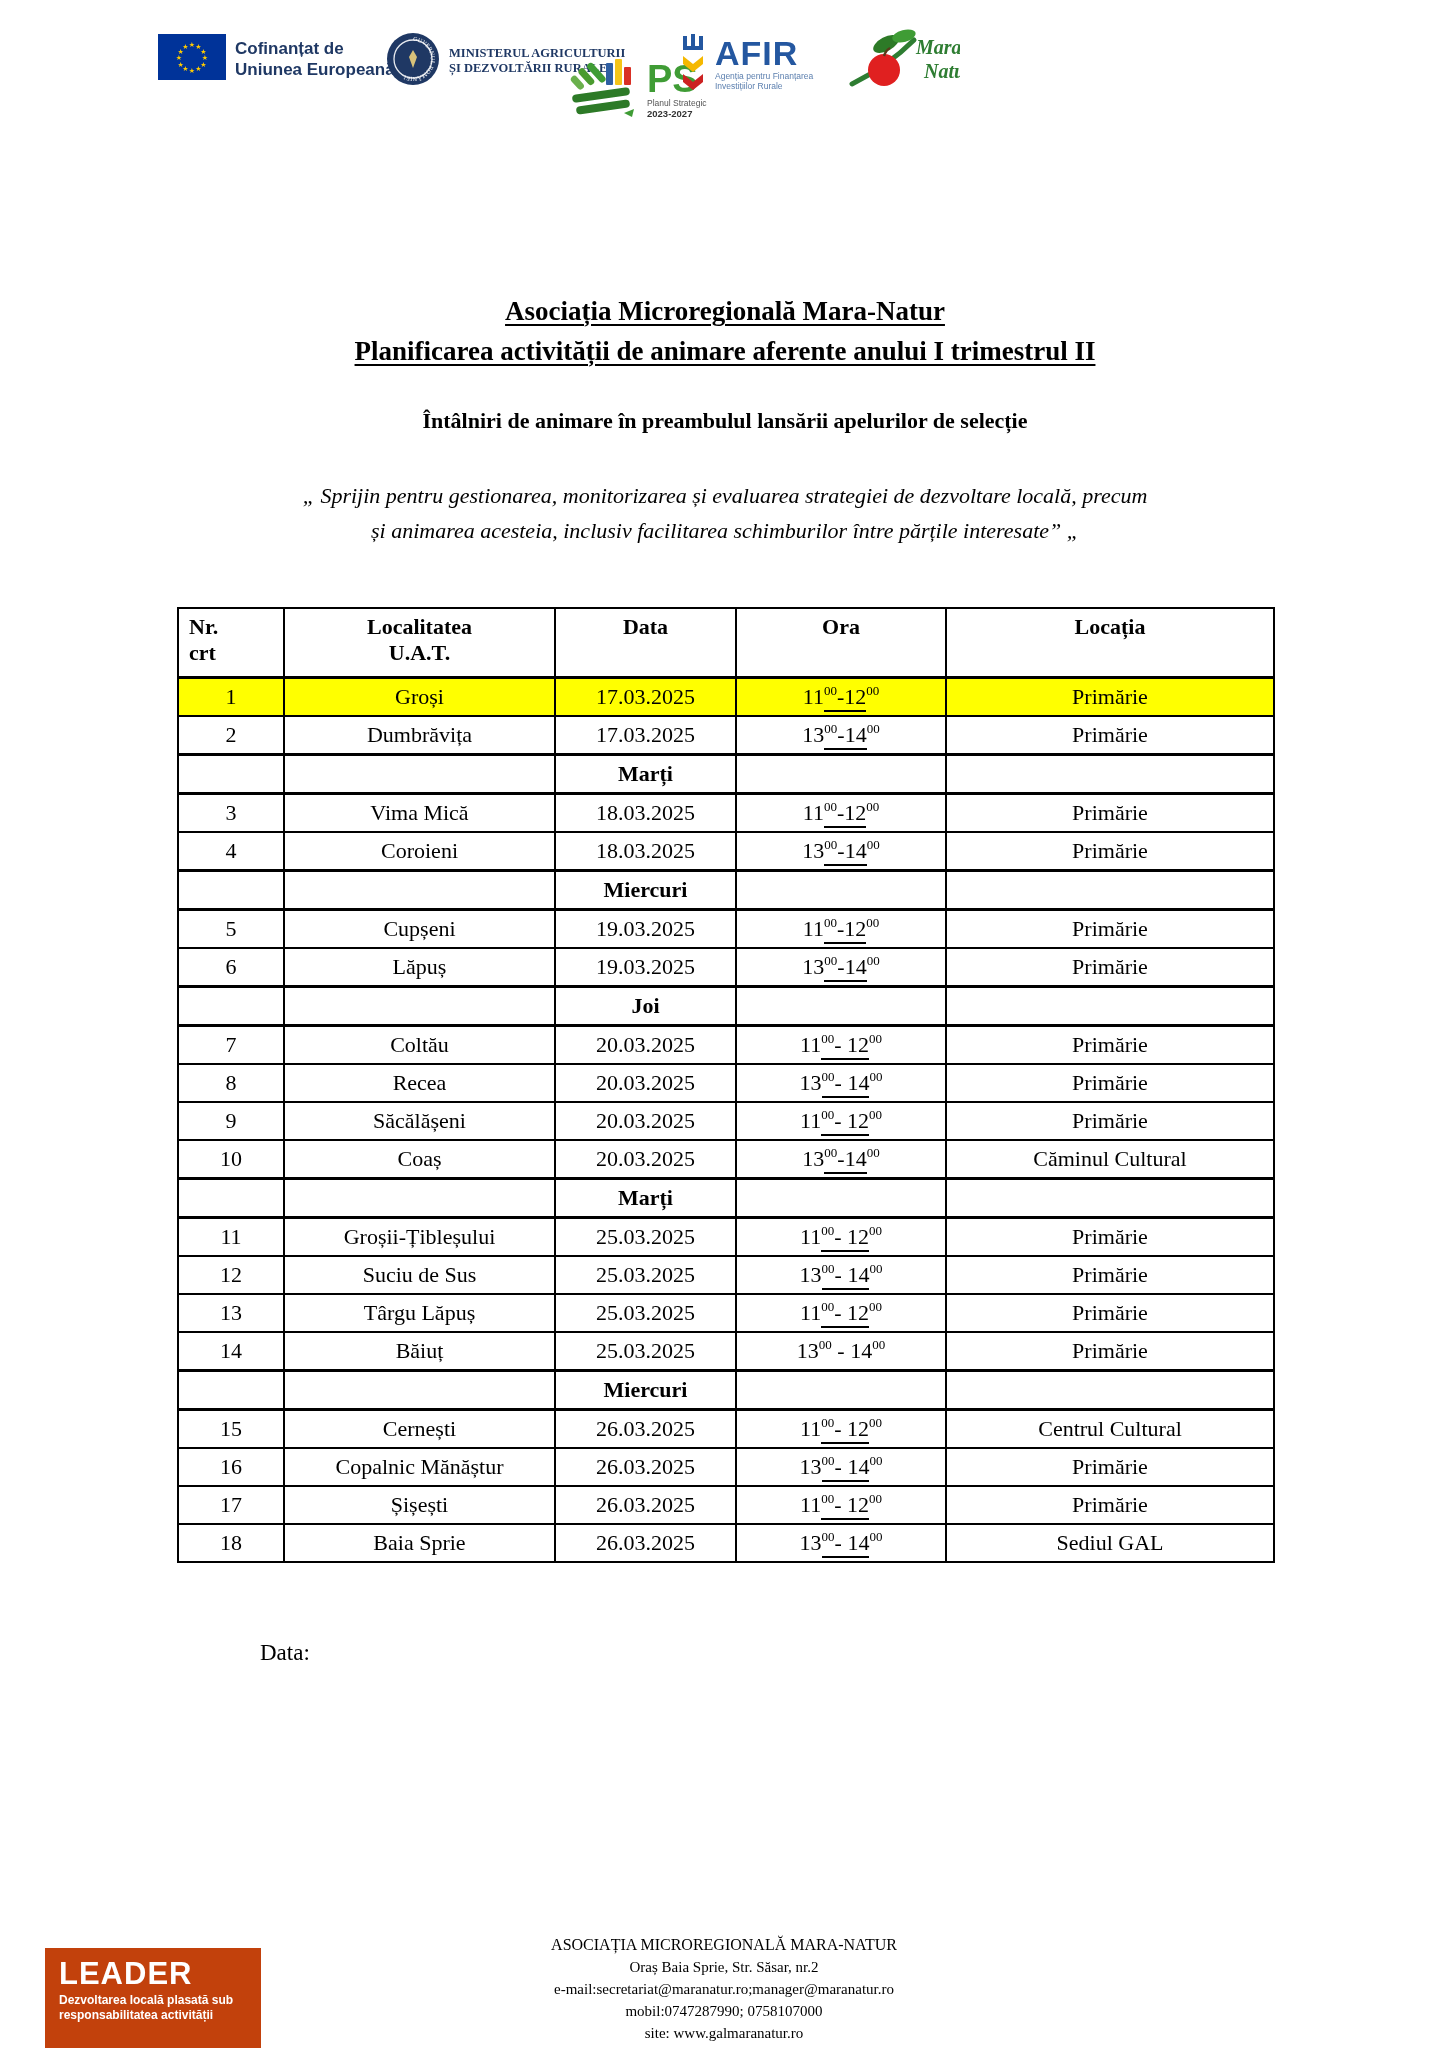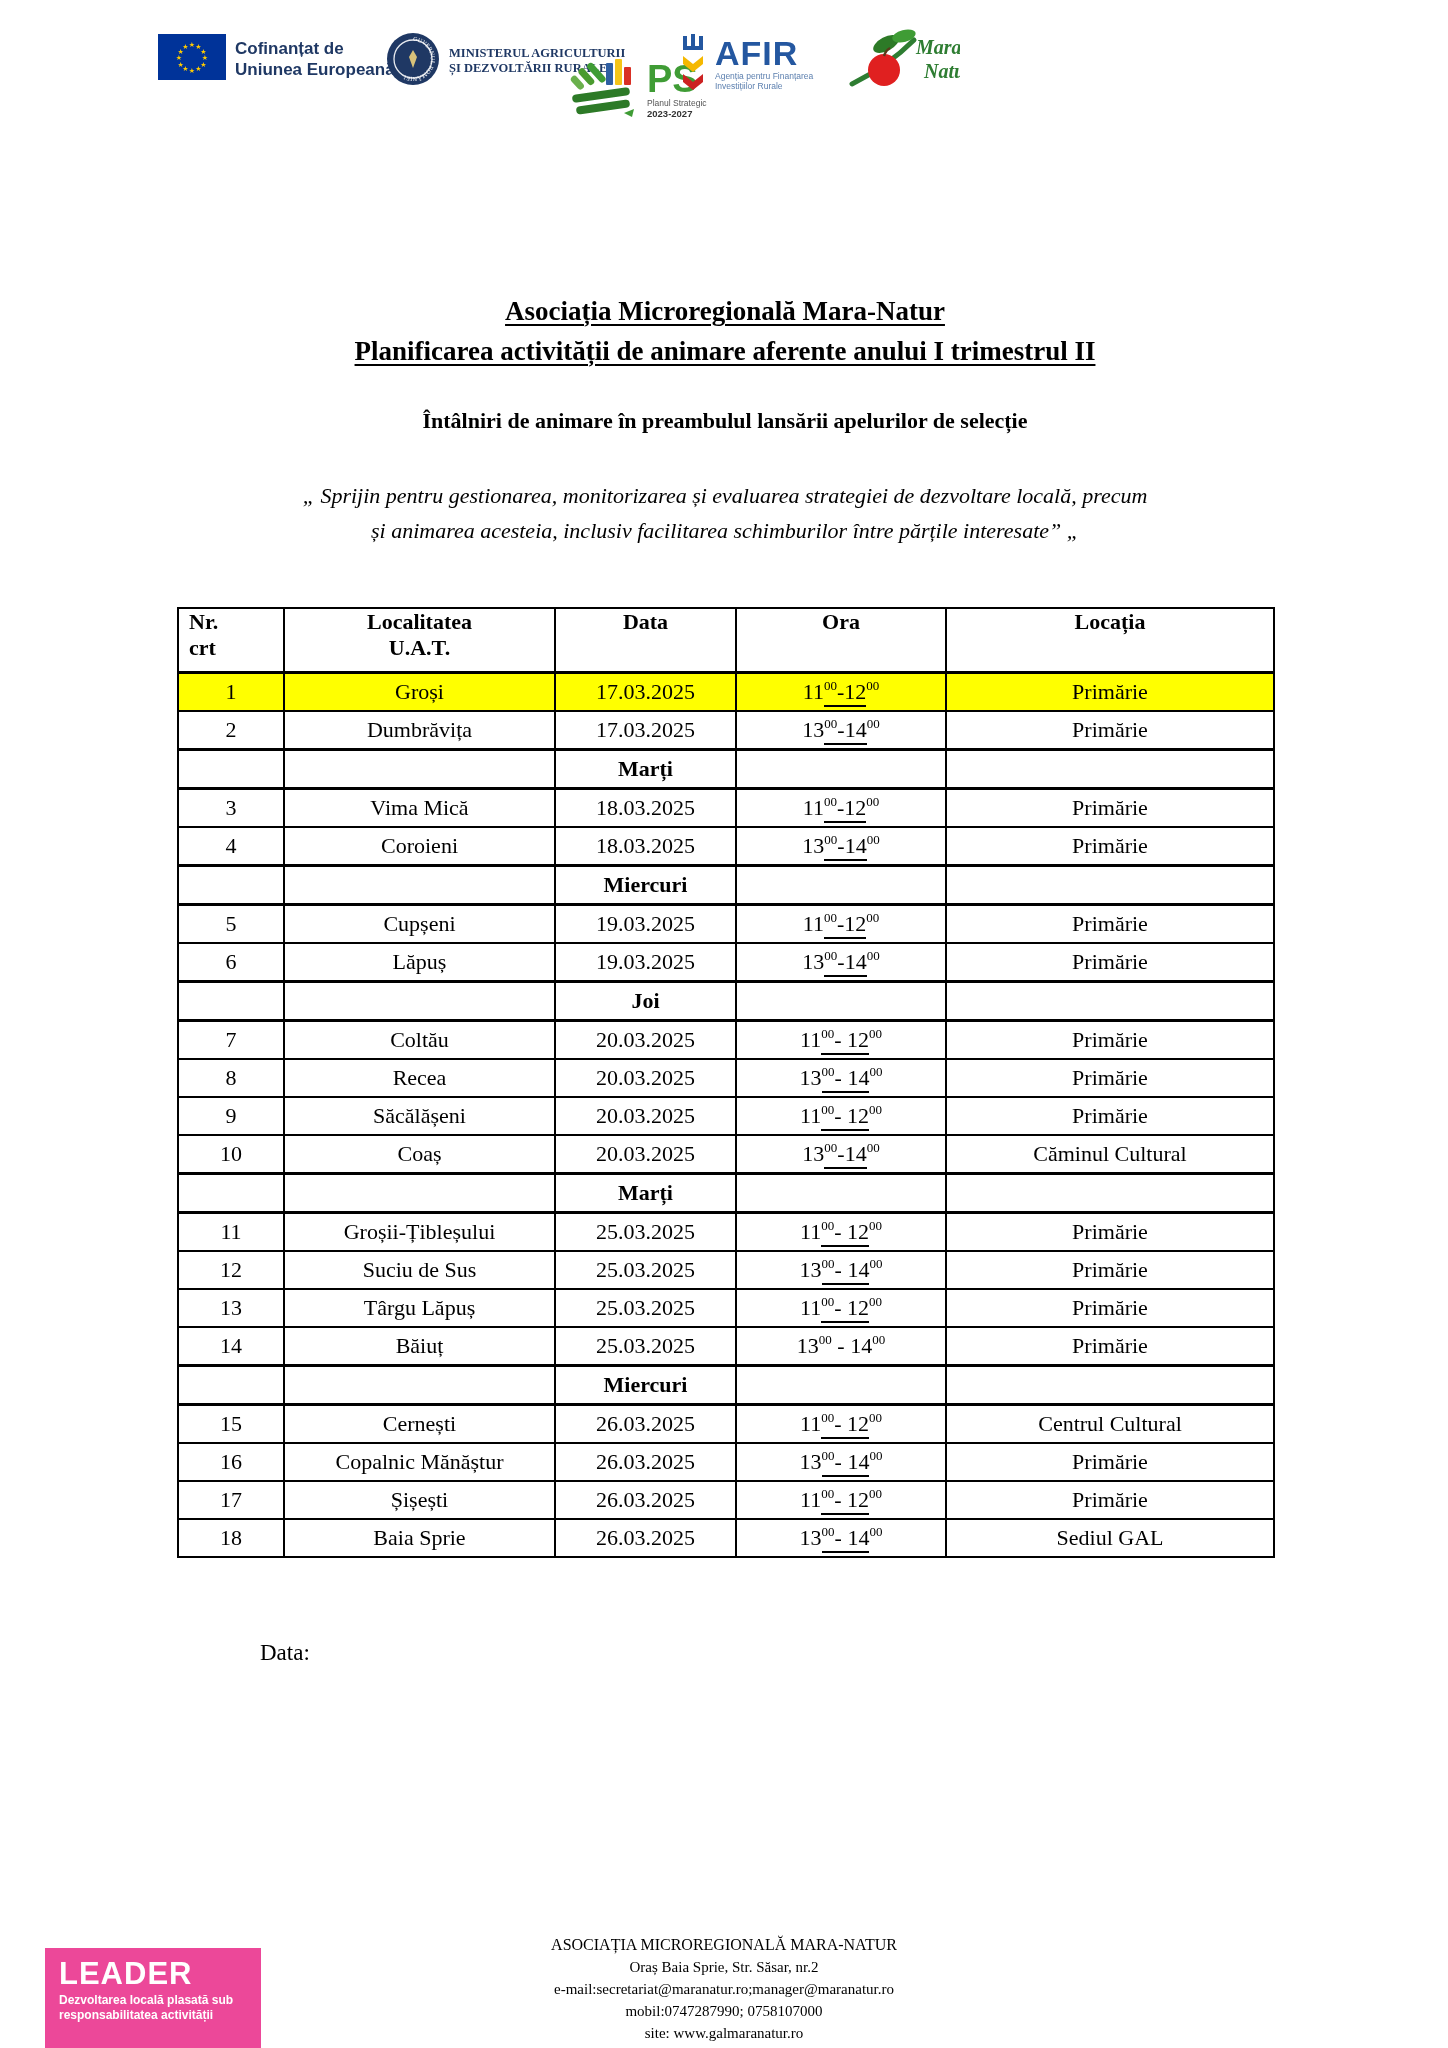--- a/index.html
+++ b/index.html
@@ -32,31 +32,31 @@
         text-decoration:underline; text-decoration-thickness:2px; text-underline-offset:4px; }
   .t2 { top:336px; font-size:27px; font-weight:bold;
         text-decoration:underline; text-decoration-thickness:2px; text-underline-offset:4px; }
   .subtitle { top:408px; font-size:22px; font-weight:bold; }
   .quote { top:478px; font-size:22px; font-style:italic; line-height:35px; }
   
   .sched { position:absolute; left:177px; top:607px; border-collapse:collapse;
            table-layout:fixed; width:1096px; font-size:22px; }
   .sched th, .sched td { border:2px solid #000; padding:0 4px; height:36px;
            text-align:center; vertical-align:middle; overflow:hidden; }
-  .sched thead th { height:62px; vertical-align:top; 
+  .sched thead th { height:62px; vertical-align:top; padding-top:5px;
            font-weight:bold; border-bottom:3px solid #000; }
   .sched thead th.h-nr { text-align:left; padding-left:10px; }
   tr.day-row td { font-weight:bold; border-top:3px solid #000; border-bottom:3px solid #000; }
   tr.hl td { background:#ffff00; }
   .sched sup { font-size:13px; line-height:0; position:relative; top:-1px; }
   .tu { border-bottom:2px solid #000; padding-bottom:1px; }
   
   .data-label { position:absolute; left:260px; top:1640px; font-size:23px; }
   .leader-box { position:absolute; left:45px; top:1948px; width:216px; height:100px;
-                background:#ec4899; color:#fff; font-family:"Liberation Sans", sans-serif;
+                background:#c2410c; color:#fff; font-family:"Liberation Sans", sans-serif;
                 padding:10px 12px 0 14px; box-sizing:border-box; }
   .leader-word { font-size:31px; font-weight:bold; letter-spacing:1px; line-height:32px; }
   .leader-sub  { font-size:12px; font-weight:bold; line-height:14.5px; margin-top:3px; }
   .footer-block { position:absolute; left:399px; top:1934px; width:650px;
                   text-align:center; font-size:15px; line-height:22px; }
   .footer-block .fl1 { font-size:16px; }
 </style>
 </head>
 <body>
 

